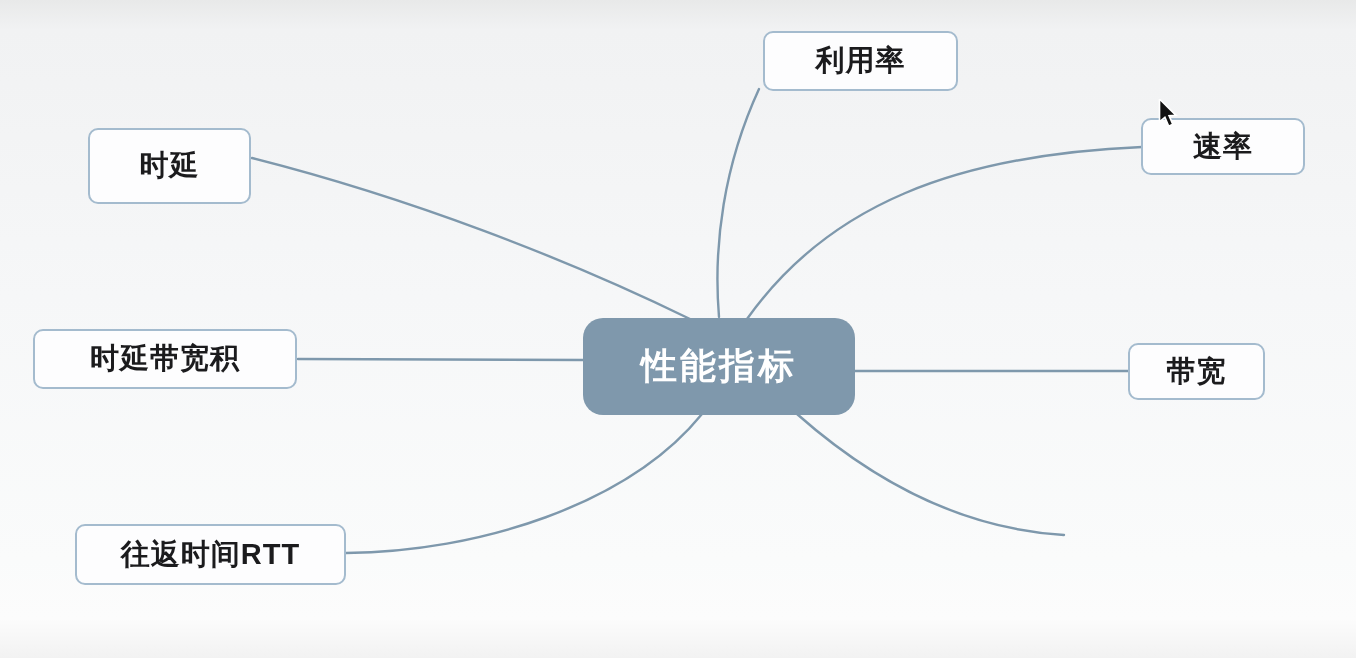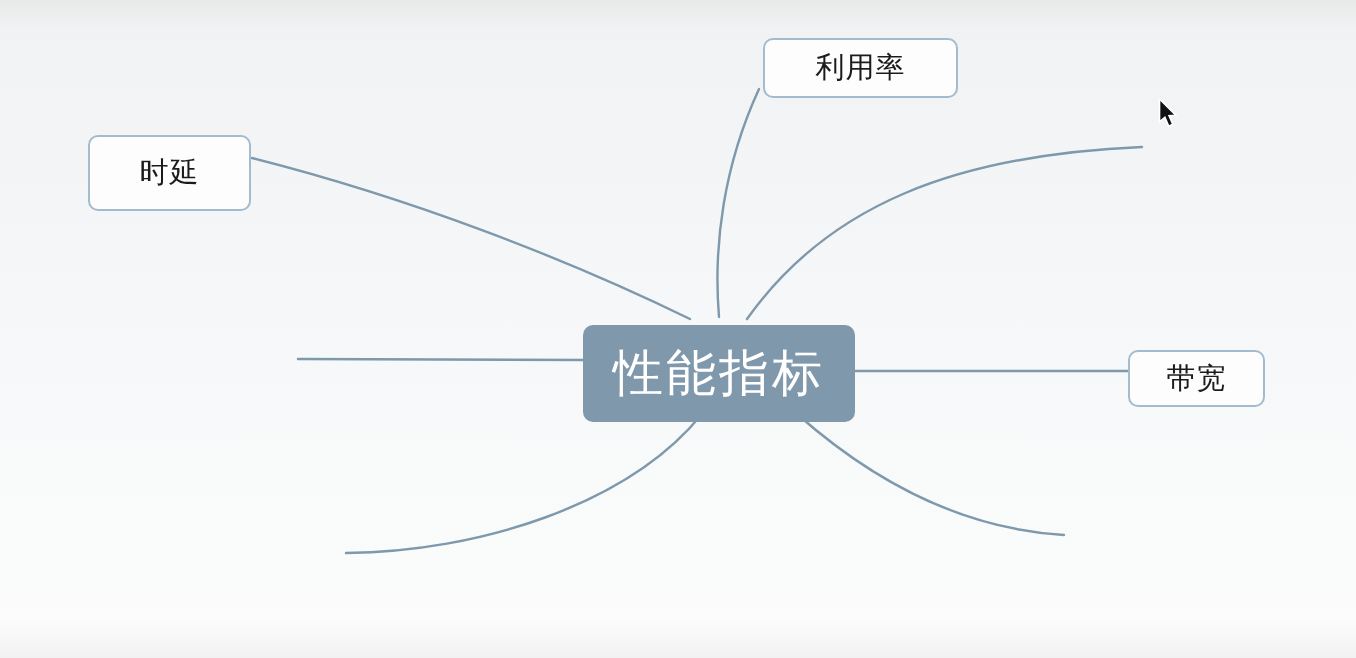--- a/index.html
+++ b/index.html
@@ -12,28 +12,28 @@
     background:linear-gradient(180deg,#e8e9e9 0px,#f1f2f3 30px,#f6f7f8 45%,#fafbfb 85%,#fcfcfc 94%,#f2f2f2 100%);
   }
   svg.edges{position:absolute;left:0;top:0;width:1356px;height:658px;}
   svg.edges path{fill:none;stroke:var(--edge,#7e98ac);stroke-width:2.4;stroke-linecap:round;}
   .node{
     position:absolute;box-sizing:border-box;
     background:var(--node-fill,#fdfdfe);
     border:2.5px solid var(--node-border,#a4bbce);
     border-radius:10px;
     display:flex;align-items:center;justify-content:center;
-    font-weight:normal;color:var(--node-text,#1b1b1d);
-    font-size:29px;letter-spacing:1px;margin-top:7px;
+    font-weight:bold;color:var(--node-text,#1b1b1d);
+    font-size:29px;letter-spacing:1px;
   }
   .root{
     background:var(--root-fill,#7f98ac);
     color:var(--root-text,#ffffff);
-    border:none;border-radius:10px;
-    font-size:50px;letter-spacing:3px;
+    border:none;border-radius:20px;
+    font-size:36px;letter-spacing:3px;
   }
   .cursor{position:absolute;left:1157px;top:99px;width:26px;height:30px;}
 </style>
 </head>
 <body>
 
 <div class="stage">
 
   <svg class="edges" viewBox="0 0 1356 658" xmlns="http://www.w3.org/2000/svg">
     <path d="M 252 158 C 410 198, 565 258, 690 319"></path>
@@ -42,25 +42,28 @@
     <path d="M 759 89 C 724 165, 713 245, 719 317"></path>
     <path d="M 747 319 C 828 205, 955 155, 1142 147"></path>
     <path d="M 854 371 L 1129 371"></path>
     <path d="M 797 414 C 858 468, 948 528, 1064 535"></path>
   </svg>
 
   <div class="node root" style="left:583px;top:318px;width:272px;height:97px;">性能指标</div>
 
   <div class="node" style="left:763px;top:31px;width:195px;height:60px;">利用率</div>
 
+  <div class="node" style="left:1141px;top:118px;width:164px;height:57px;">速率</div>
 
   <div class="node" style="left:1128px;top:343px;width:137px;height:57px;">带宽</div>
 
 
   <div class="node" style="left:88px;top:128px;width:163px;height:76px;">时延</div>
 
+  <div class="node" style="left:33px;top:329px;width:264px;height:60px;">时延带宽积</div>
 
+  <div class="node" style="left:75px;top:524px;width:271px;height:61px;">往返时间RTT</div>
 
   <svg class="cursor" viewBox="0 0 16 20" xmlns="http://www.w3.org/2000/svg">
     <polygon points="1,0 1,15.2 4.6,12.2 7.1,18.1 9.9,16.9 7.4,11.1 12,10.9" fill="#111111" stroke="#ffffff" stroke-width="1.1"></polygon>
   </svg>
 
 </div>
 
 </body></html>

